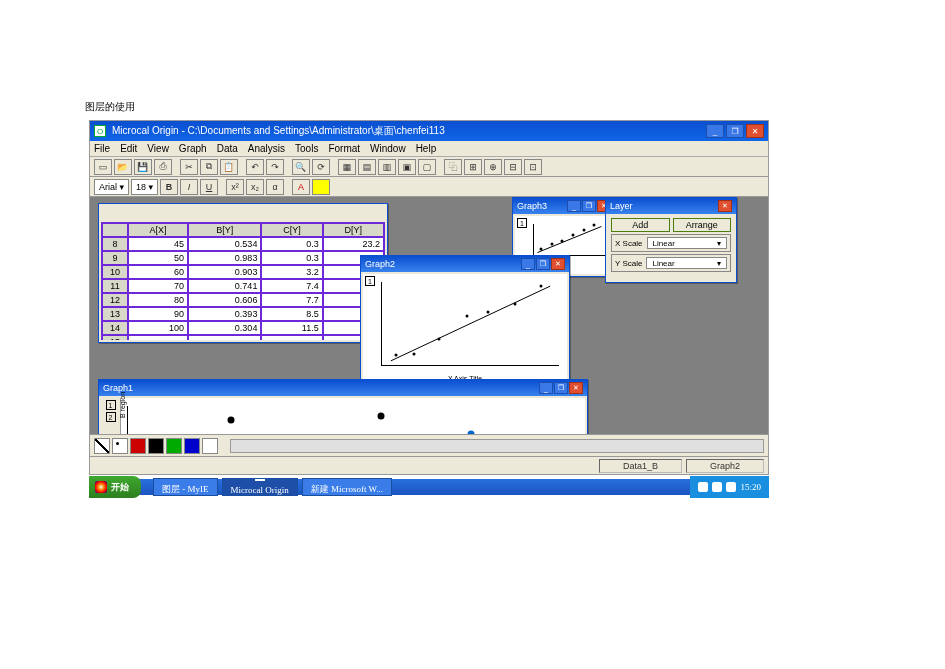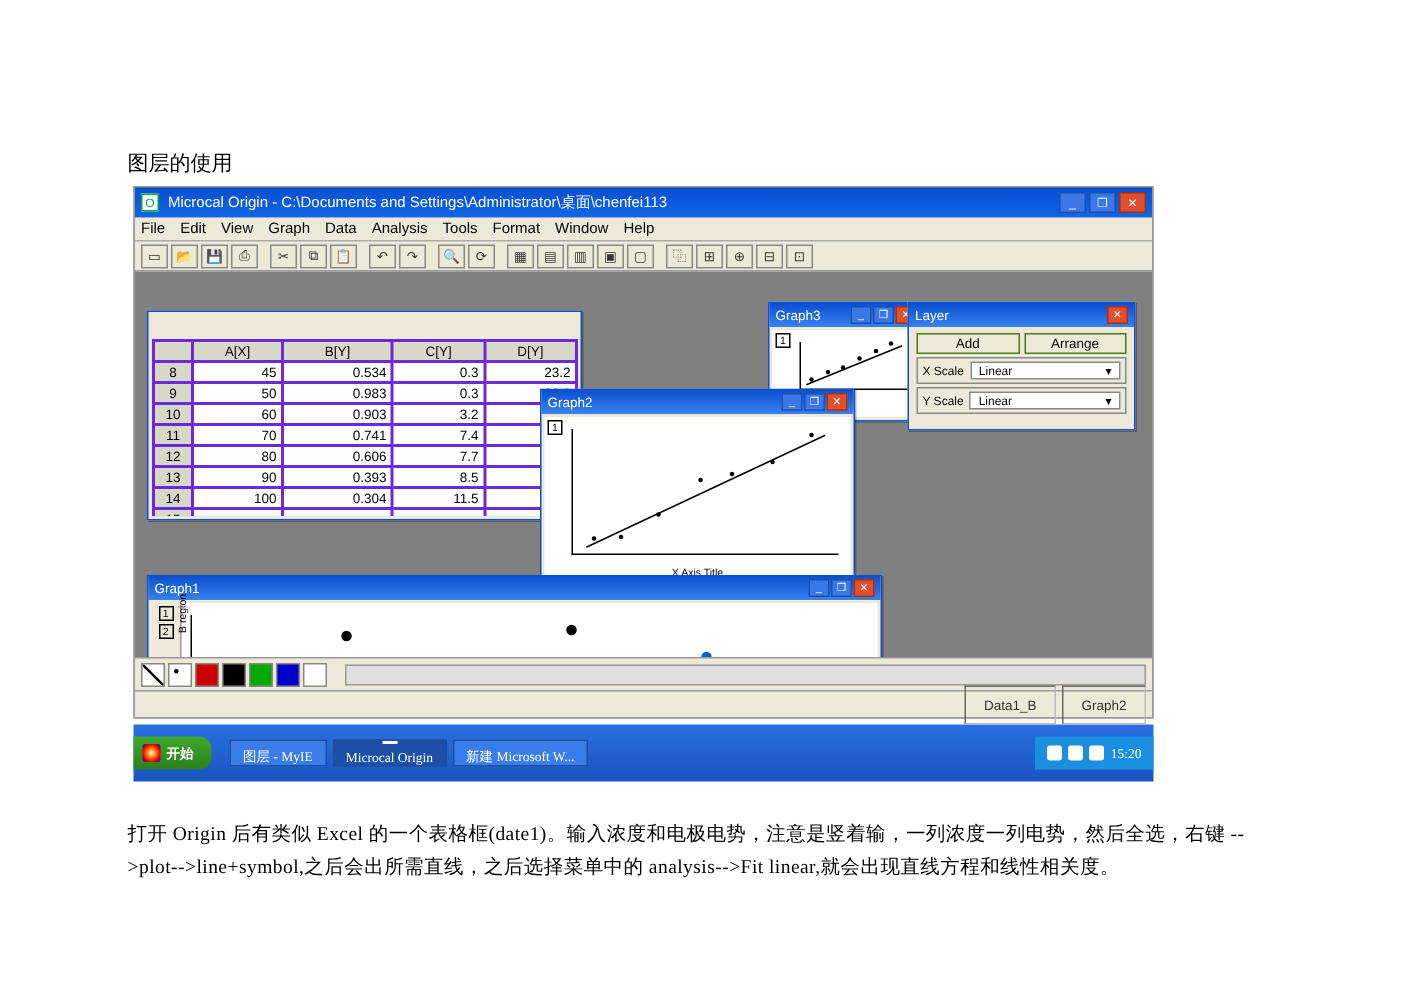--- a/index.html
+++ b/index.html
@@ -5,21 +5,21 @@
   * { box-sizing: border-box; }
   body {
     margin: 0;
     padding: 0;
     width: 945px;
     font-family: "SimSun", "Microsoft YaHei", serif;
     background: #fff;
     color: #000;
   }
   .page { width: 945px; padding: 100px 85px 40px 85px; }
-  .doc-title { font-size: 14px; margin-bottom: 6px; }
+  .doc-title { font-size: 10px; margin-bottom: 6px; }
   .doc-para { font-size: 13px; line-height: 1.55; letter-spacing: 0.5px; margin-bottom: 4px; }
 
   
   .screenshot {
     position: relative;
     width: 680px;
     height: 355px;
     margin: 6px 0 4px 4px;
     background: #808080;
     border: 1px solid #999;
@@ -78,21 +78,21 @@
   .btb-btn { width:16px; height:16px; border:1px solid #888; background:#fff; }
   .btb-btn.r { background:#c00;} .btb-btn.k{background:#000;} .btb-btn.g{background:#0a0;} .btb-btn.b{background:#00c;}
   .btb-scroll { flex:1; height:14px; background:#e0e0e0; border:1px solid #999; }
 
   .statusbar {
     position:absolute; left:0; right:0; bottom:0; height:18px;
     background:#ece9d8; border-top:1px solid #999;
     display:flex; align-items:center; font-size:9px; color:#333; padding:0 4px;
   }
   .statusbar .sp{flex:1;}
-  .status-cell { border:1px inset #bbb; padding:0 12px; height:26px; display:flex; align-items:center; margin-left:4px;}
+  .status-cell { border:1px inset #bbb; padding:0 23px; height:14px; display:flex; align-items:center; margin-left:4px;}
 
   
   .sub-win {
     position:absolute; background:#ece9d8; border:1px solid #0a4fd0;
     box-shadow:1px 1px 0 rgba(0,0,0,.3);
   }
   .sub-title {
     height:16px; background:linear-gradient(#0a4fd0,#3882ee);
     color:#fff; font-size:9px; display:flex; align-items:center; padding:0 4px;
   }
@@ -110,41 +110,41 @@
   .data-grid .rowhead { background:#d8d8c8; text-align:center; width:26px;}
   .graph-body { background:#fff; }
   .plot-area { position:absolute; left:18px; right:8px; top:8px; bottom:18px; border-left:1px solid #000; border-bottom:1px solid #000;}
   .plot-label { position:absolute; font-size:7px; color:#000; left:50%; transform:translateX(-50%); bottom:2px;}
   .layer-badge { position:absolute; top:2px; left:2px; width:10px; height:10px; background:#fff; border:1px solid #000; font-size:7px; display:flex; align-items:center; justify-content:center;}
 
   .pt { position:absolute; width:3px; height:3px; background:#000; border-radius:50%; transform:translate(-50%,-50%);}
   .fitline { position:absolute; width:100%; height:100%; }
 
   
-  .dlg-win { left:515px; top:0px; width:152px; height:86px; background:#ece9d8; border:1px solid #0a4fd0;}
+  .dlg-win { left:515px; top:0px; width:132px; height:86px; background:#ece9d8; border:1px solid #0a4fd0;}
   .dlg-body { position:absolute; left:3px; right:3px; top:18px; bottom:3px; background:#ece9d8; display:flex; flex-direction:column; gap:2px; padding:2px;}
   .dlg-row { display:flex; gap:3px; align-items:center;}
   .dlg-btn { flex:1; height:14px; background:#ece9d8; border:1px solid #4d7c0f; font-size:9px; display:flex; align-items:center; justify-content:center;}
   .dlg-group { border:1px solid #888; padding:2px 3px; font-size:8px; display:flex; align-items:center; gap:4px;}
   .dlg-combo { flex:1; height:12px; background:#fff; border:1px solid #888; font-size:8px; padding:0 5px; display:flex; align-items:center; justify-content:space-between;}
 
   
   .graph1-win { left:8px; top:182px; width:490px; height:78px;}
   .graph1-body { background:#fff; display:flex;}
   .g1-left { width:20px; background:#ece9d8; border-right:1px solid #999; display:flex; flex-direction:column; align-items:center; font-size:7px; gap:2px; padding-top:2px;}
   .g1-plot { flex:1; position:relative;}
   .g1-yaxis { position:absolute; left:6px; top:8px; bottom:14px; border-left:1px solid #000;}
   .g1-ylabel { position:absolute; left:-2px; top:20px; font-size:7px; transform:rotate(-90deg); transform-origin:left top; }
   .big-dot { position:absolute; width:7px; height:7px; border-radius:50%; transform:translate(-50%,-50%);}
   .big-dot.k{background:#000;}
   .big-dot.b{background:#06c;}
 
   
   .taskbar {
-    width:680px; height:38px; background:linear-gradient(#2a6fe0,#1a54c0);
+    width:680px; height:16px; background:linear-gradient(#2a6fe0,#1a54c0);
     display:flex; align-items:center; font-size:9px; color:#fff; margin-left:4px;
   }
   .start-btn {
     height:22px; padding:0 12px 0 6px;
     background:linear-gradient(#3fa82f,#2c7f1f);
     display:flex; align-items:center; gap:4px; font-weight:bold;
     border-radius:0 8px 8px 0;
   }
   .start-orb { width:12px; height:12px; background:radial-gradient(#fff,#f80,#e00,#00c); border-radius:2px;}
   .task-item { height:18px; margin:0 2px; padding:0 8px; background:#3a7de8; border:1px solid #1a4fa0; display:flex; align-items:center; gap:4px;flex-direction:column;}
@@ -211,20 +211,40 @@
       <div class="tb-btn">▤</div>
       <div class="tb-btn">▥</div>
       <div class="tb-btn">▣</div>
       <div class="tb-btn">▢</div>
       <div class="tb-sep"></div>
       <div class="tb-btn">⿻</div>
       <div class="tb-btn">⊞</div>
       <div class="tb-btn">⊕</div>
       <div class="tb-btn">⊟</div>
       <div class="tb-btn">⊡</div>
+    </div>
+    <div class="toolbar2">
+      <div class="tb-combo">Arial ▾</div>
+      <div class="tb-combo" style="min-width:24px;">18 ▾</div>
+      <div class="tb-btn">
+          <b>B</b>
+        </div>
+      <div class="tb-btn">
+          <i>I</i>
+        </div>
+      <div class="tb-btn">
+          <u>U</u>
+        </div>
+      <div class="tb-sep"></div>
+      <div class="tb-btn">x²</div>
+      <div class="tb-btn">x₂</div>
+      <div class="tb-btn">α</div>
+      <div class="tb-sep"></div>
+      <div class="tb-btn" style="color:#c00;">A</div>
+      <div class="tb-btn" style="background:#ff0;"></div>
     </div>
 
     <div class="mdi-area">
 
       <div class="sub-win data-win">
         <div class="sub-body" style="overflow:auto;">
           <table class="data-grid">
             <tbody>
                 <tr>
               <th class="rowhead"></th>
@@ -449,14 +469,13 @@
       </div>
     <div class="sp"></div>
     <div class="tray">
       <div class="tray-ico"></div>
       <div class="tray-ico"></div>
       <div class="tray-ico"></div>
       <span>15:20</span>
     </div>
   </div>
 
-  <div class="explain">打开 Origin 后有类似 Excel 的一个表格框(date1)。输入浓度和电极电势，注意是竖着输，一列浓度一列电势，然后全选，右键 --&gt;plot--&gt;line+symbol,之后会出所需直线，之后选择菜单中的 analysis--&gt;Fit linear,就会出现直线方程和线性相关度。</div>
 </div>
 
 </body></html>

